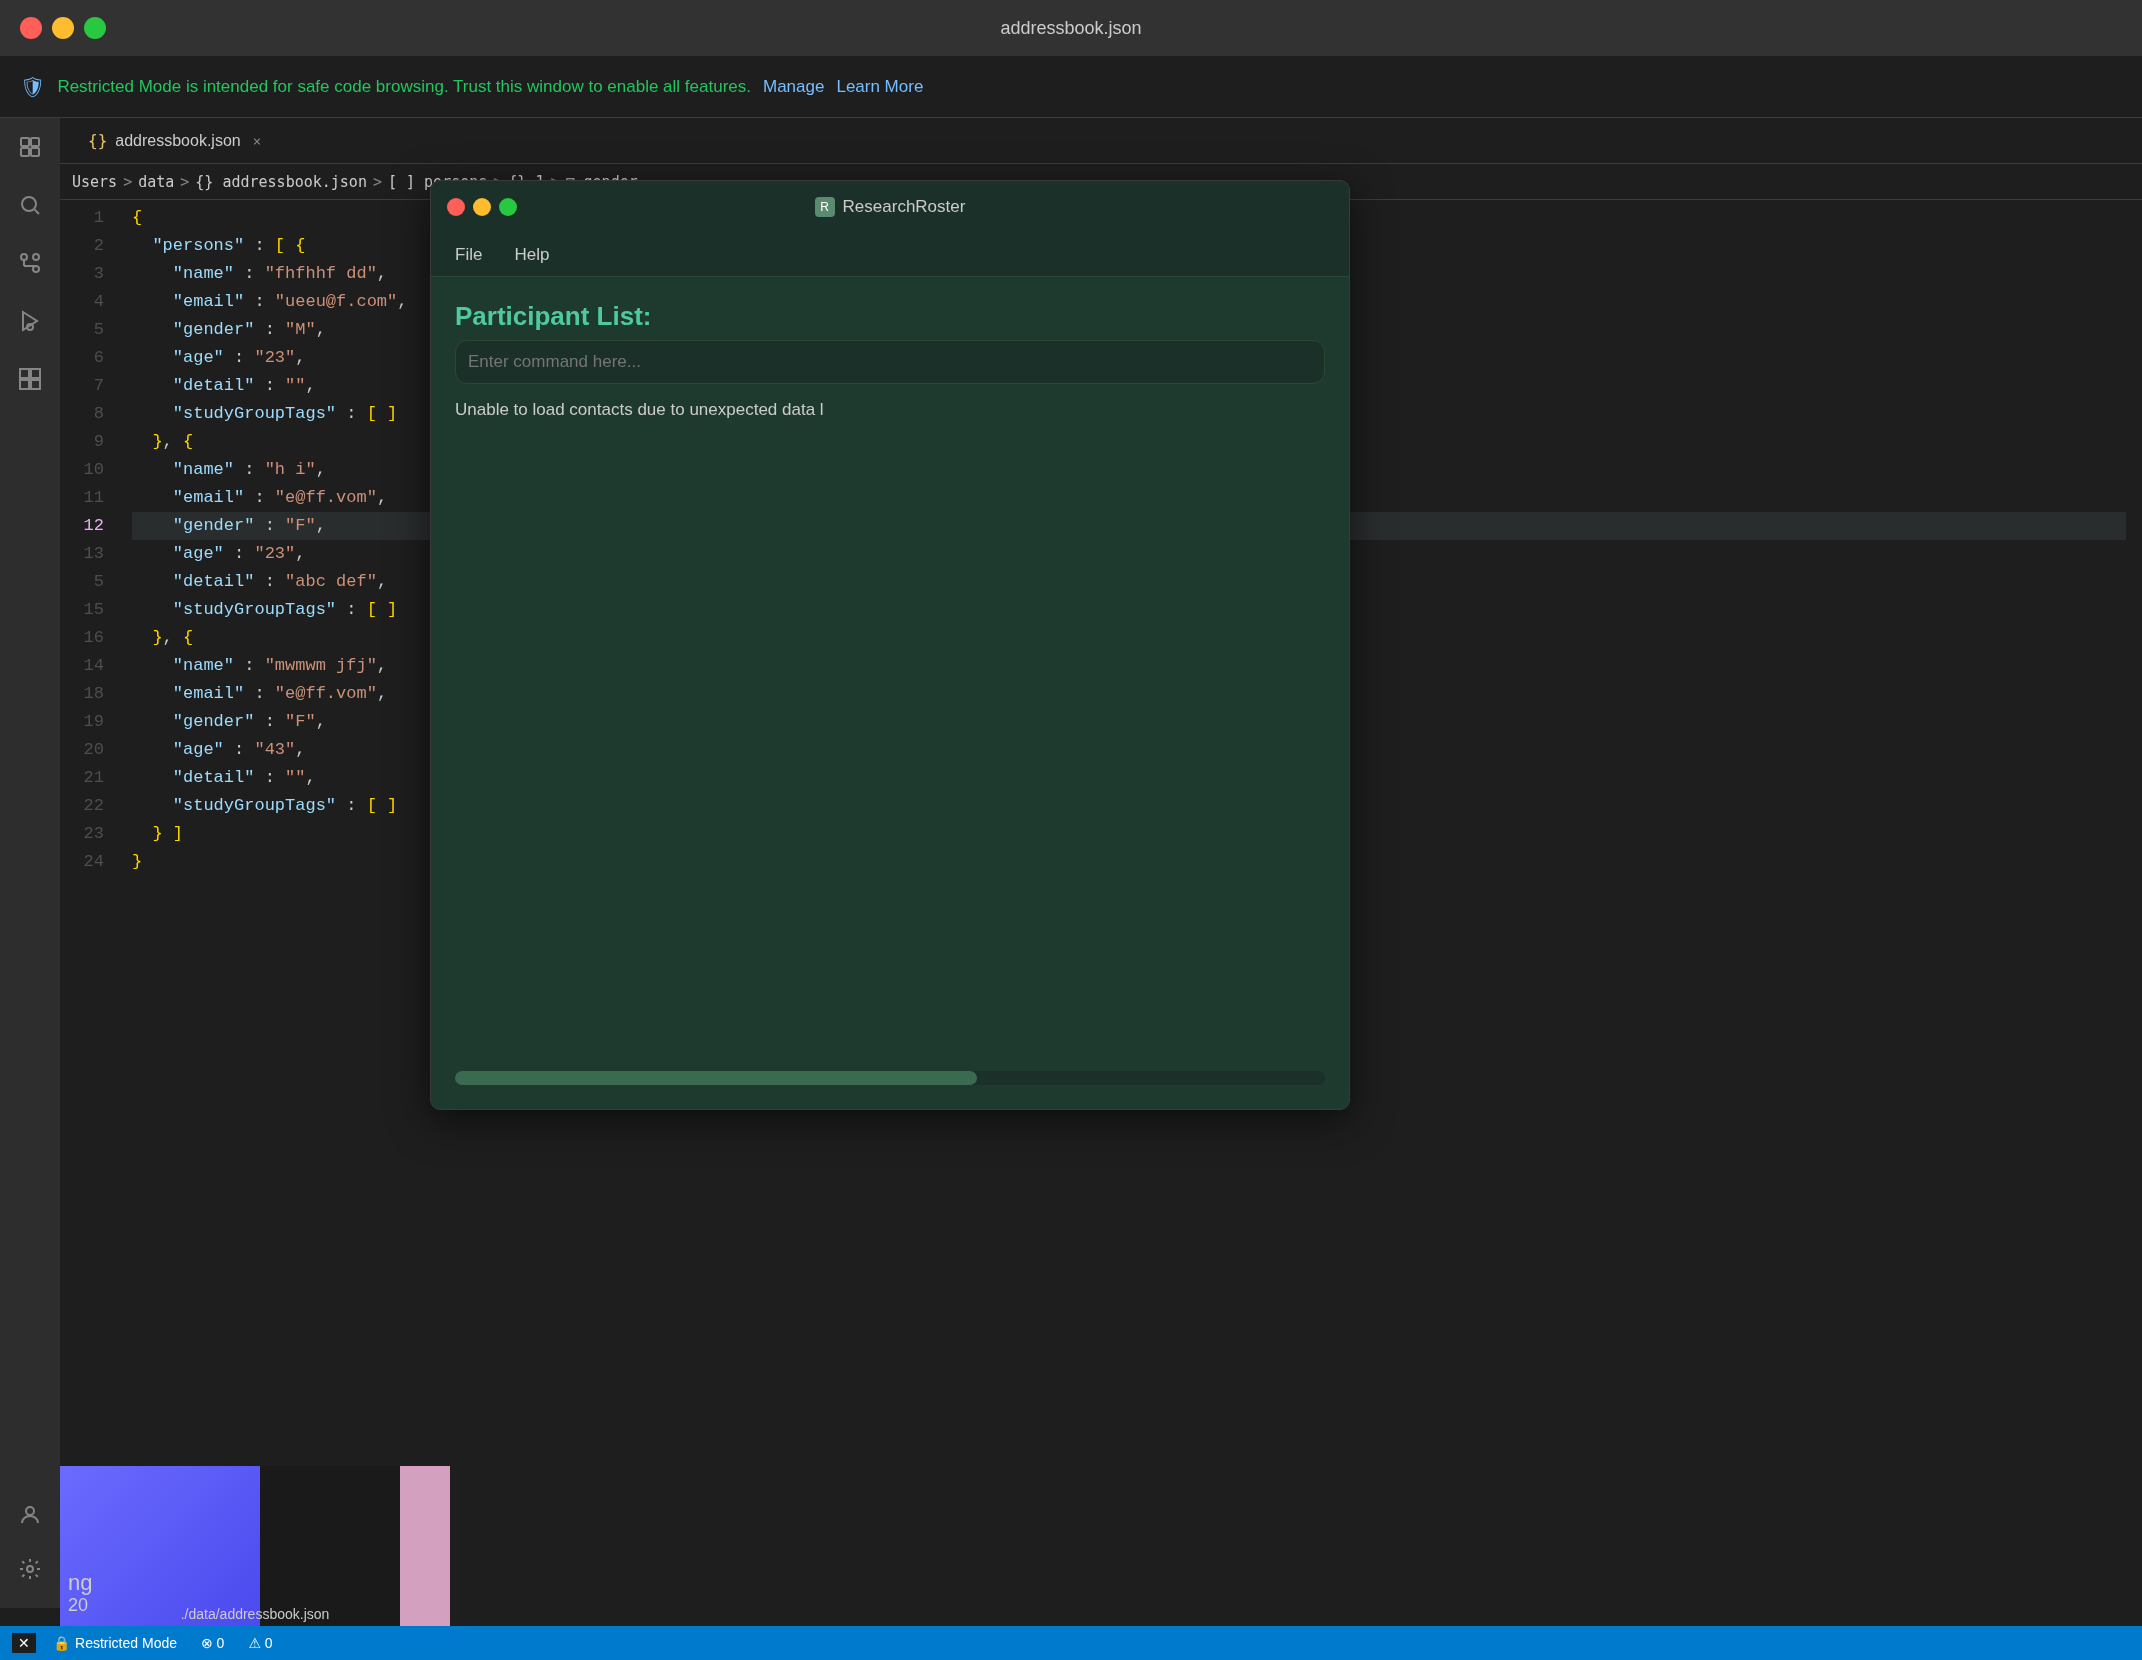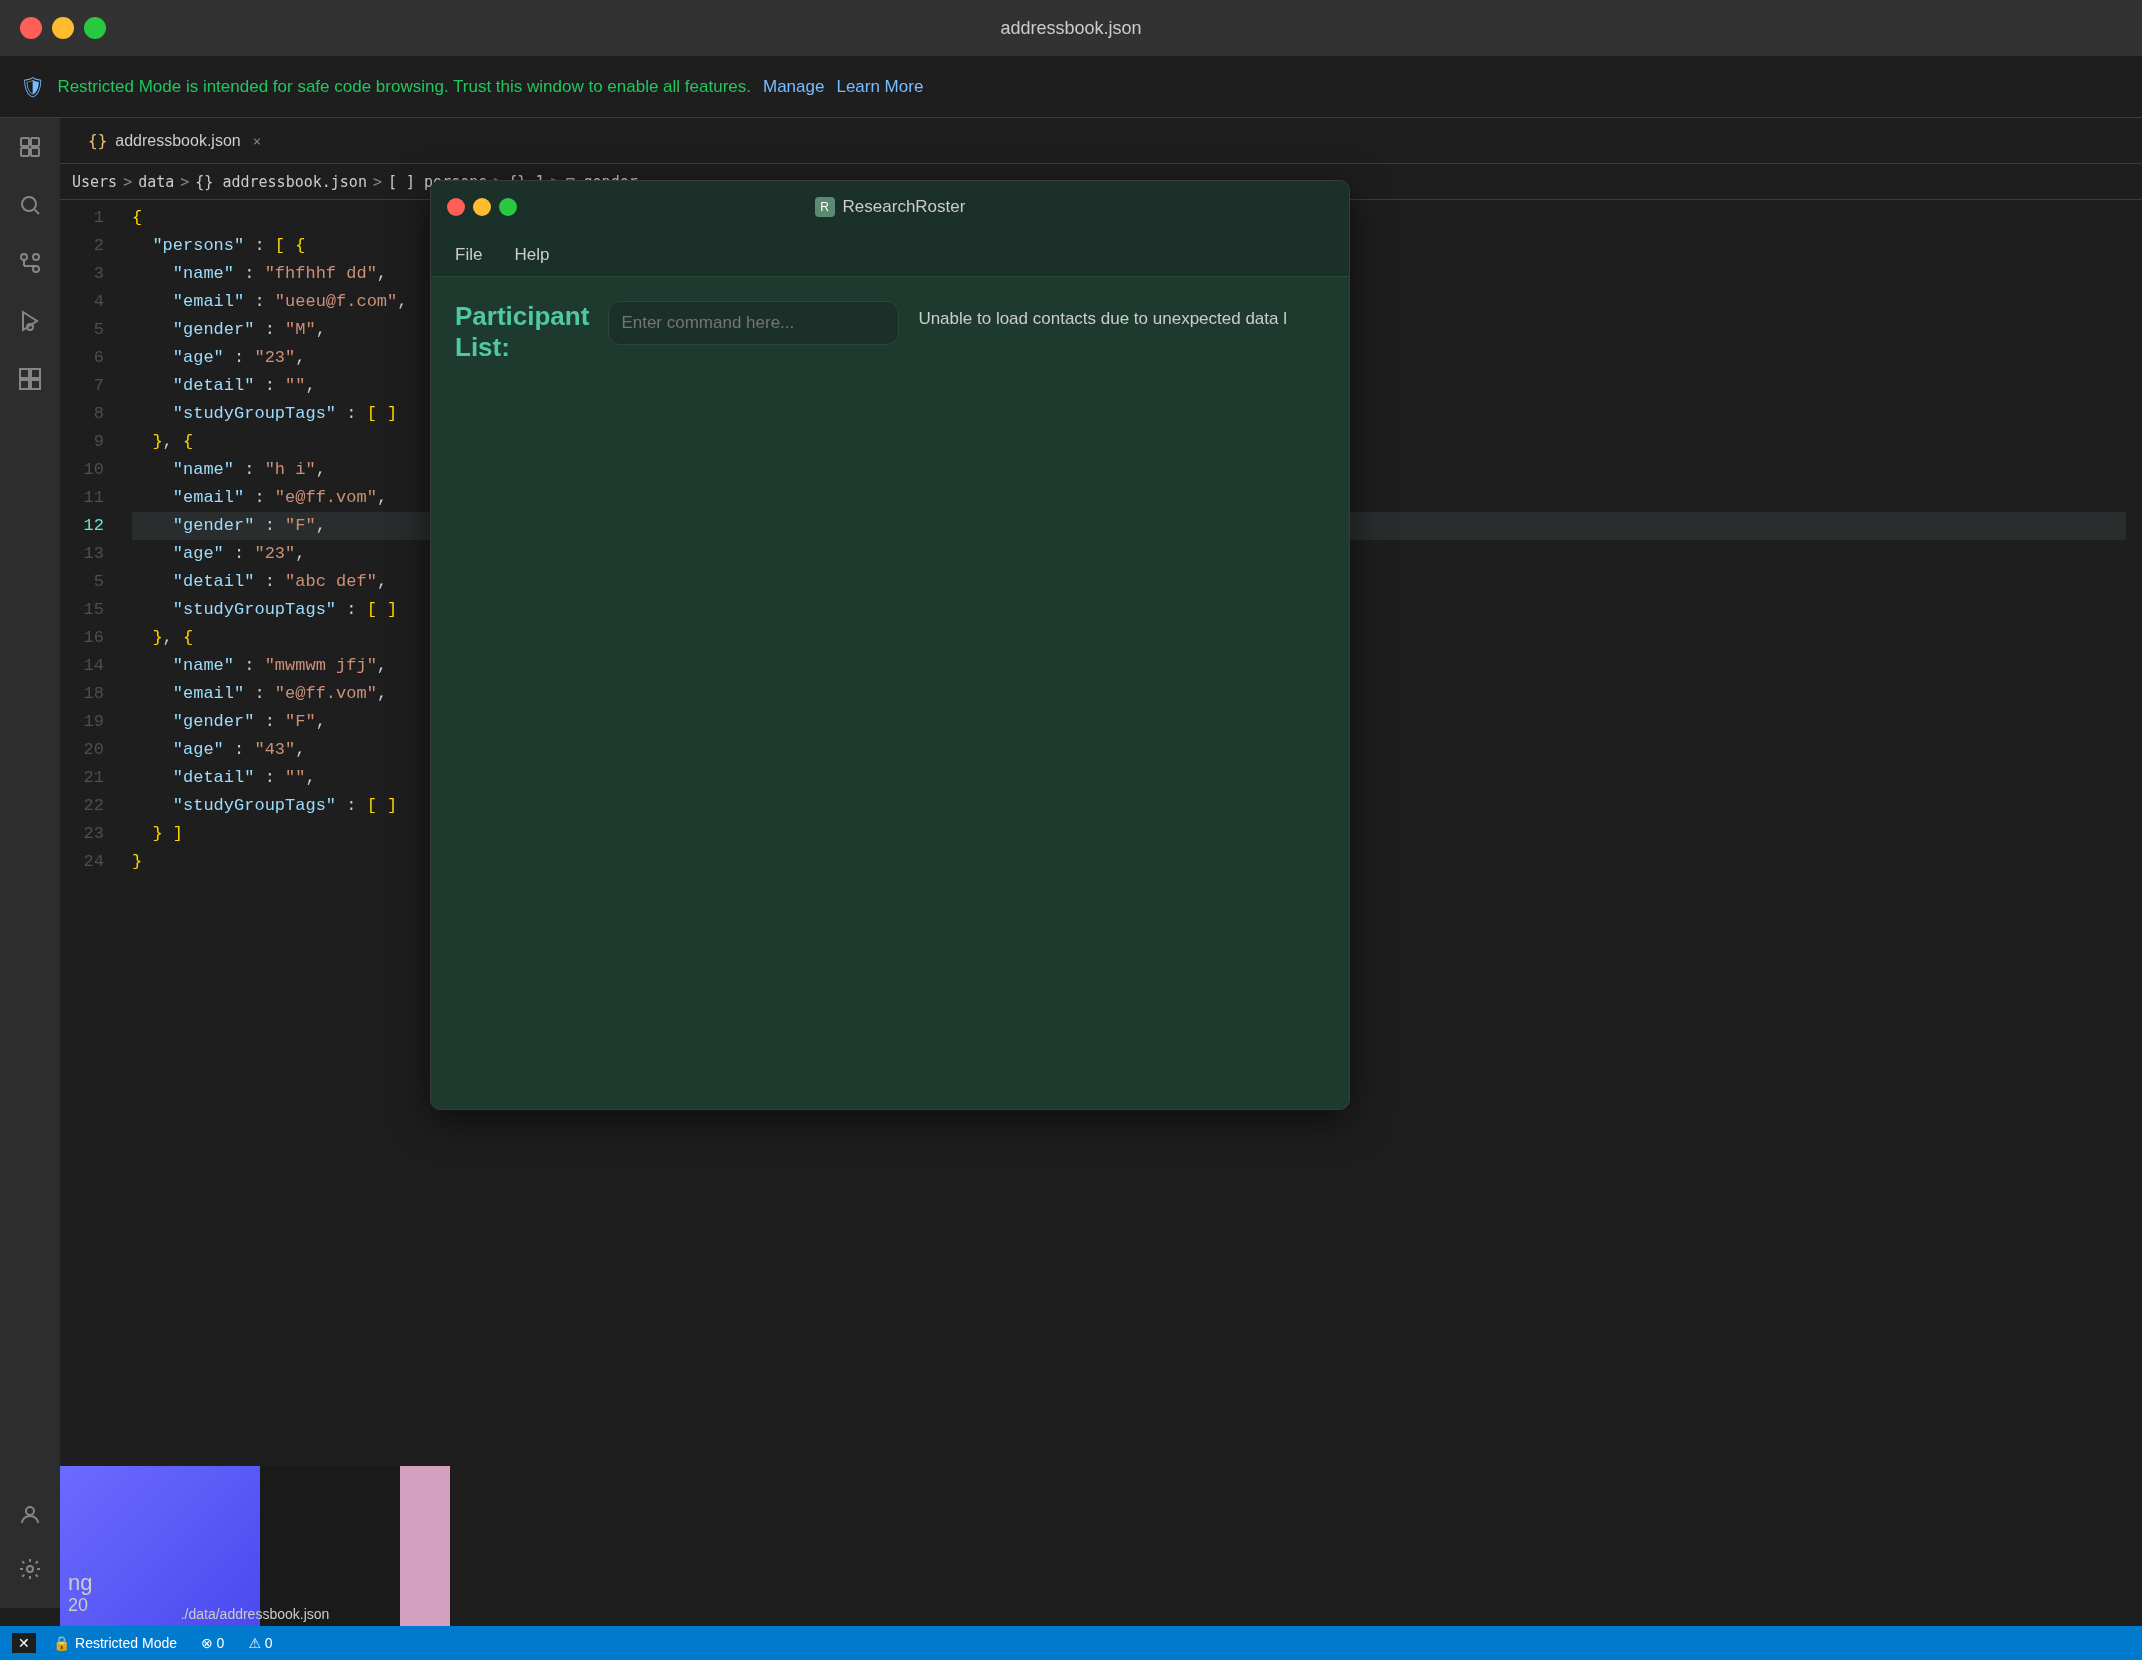--- a/index.html
+++ b/index.html
@@ -160,21 +160,21 @@
     .line-numbers {
       width: 56px;
       background: #1e1e1e;
       text-align: right;
       padding: 4px 12px 4px 0;
       color: #4e4e4e;
       user-select: none;
       flex-shrink: 0;
     }
     .line-numbers .ln { display: block; }
-    .line-numbers .ln.active { color: #5eead4; }
+    .line-numbers .ln.active { color: #f0abfc; }
     .code-content {
       flex: 1;
       padding: 4px 16px;
       overflow: auto;
     }
     .code-line {
       white-space: pre;
       display: block;
     }
     .code-line.highlighted { background: #2a2d2e; }
@@ -255,23 +255,23 @@
     .rr-menu-item {
       color: #cccccc;
       font-size: 17px;
       font-family: -apple-system, sans-serif;
       cursor: pointer;
       padding: 4px 8px;
     }
     .rr-content {
       flex: 1;
       display: flex;
-      flex-direction: row;
+      flex-direction: column;
       padding: 24px;
-      gap: 19px;
+      gap: 8px;
     }
     .rr-participant-title {
       color: #4ec9a0;
       font-size: 26px;
       font-weight: 600;
       font-family: -apple-system, sans-serif;
     }
     .rr-command-bar {
       width: 100%;
       height: 44px;

